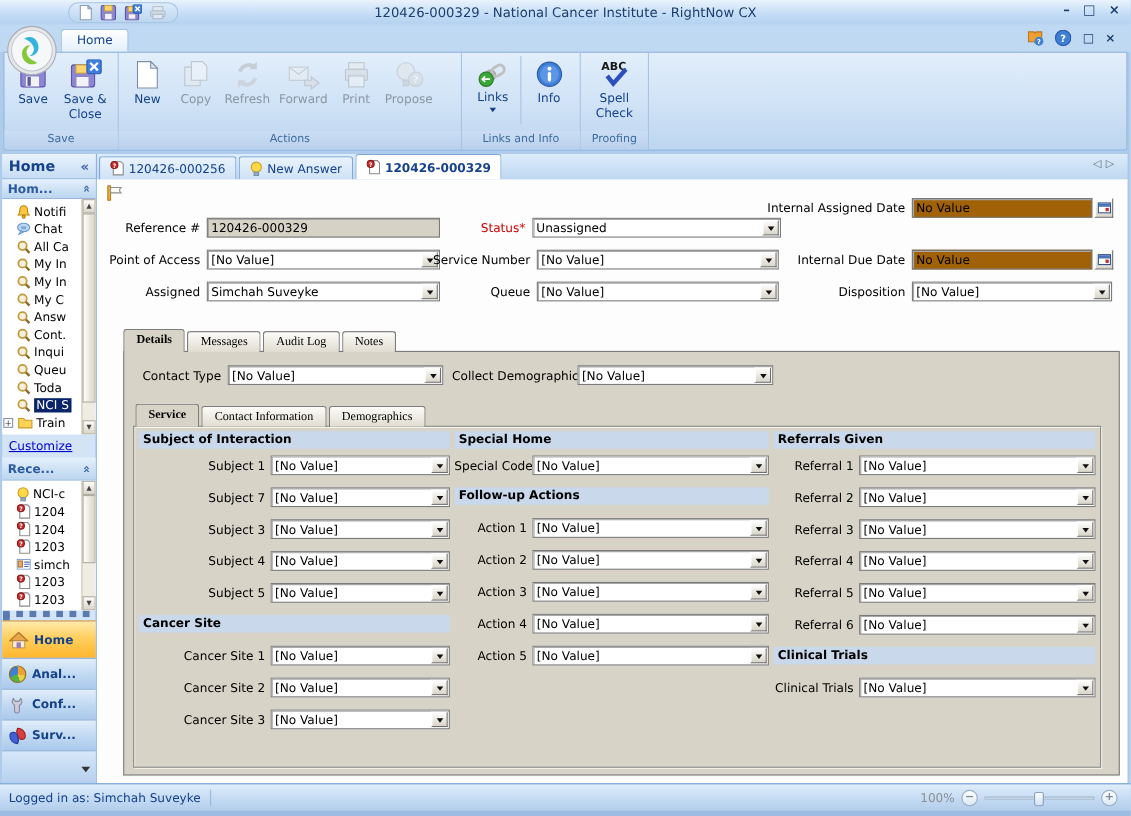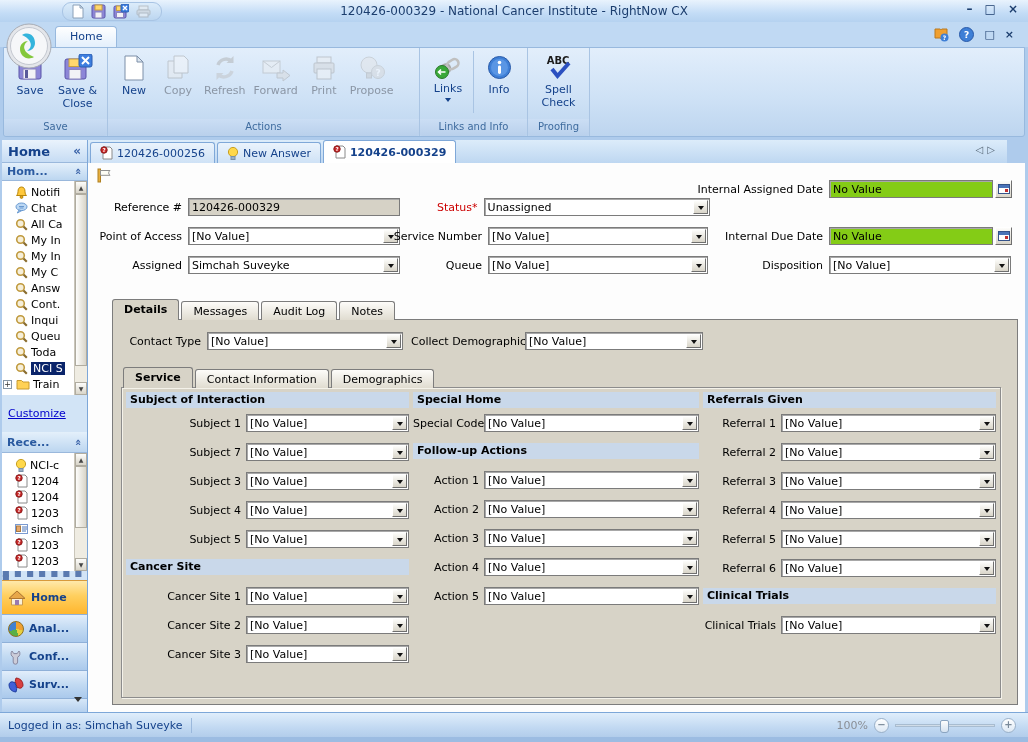--- a/index.html
+++ b/index.html
@@ -33,21 +33,21 @@
   .rgroup-body { flex:1; display:flex; align-items:flex-start; padding:3px 4px 0; }
   .rgroup-label { height:17px; text-align:center; color:#3e6b9e; font-size:10px;
     background:linear-gradient(#cbdef4,#b9d0ec); border-radius:0 0 3px 3px; padding-top:2px;}
   .rbtn { display:flex; flex-direction:column; align-items:center; min-width:44px; height:66px;
     padding:3px 4px 0; color:#15428b; border-radius:3px; text-align:center; line-height:1.15; }
   .rbtn .lbl { margin-top:3px; }
   .rbtn.disabled { color:#8b96a5; }
   .rbtn.disabled svg { opacity:.45; filter:grayscale(100%); }
   .dd-caret { margin-top:2px; width:0; height:0; border:3px solid transparent; border-top:4px solid #15428b; }
   
-  .ws-tabs { position:absolute; left:88px; right:21px; top:140px; height:23px;
+  .ws-tabs { position:absolute; left:88px; right:3px; top:140px; height:23px;
     background:linear-gradient(#dcecfa,#bed7f1); display:flex; align-items:flex-end; padding-left:2px; }
   .ws-tab { display:flex; align-items:center; gap:4px; height:21px; padding:0 9px;
     border:1px solid #7fa8d8; border-bottom:none; border-radius:3px 3px 0 0;
     background:linear-gradient(#eaf3fc,#cfe2f6); color:#15428b; margin-right:2px; white-space:nowrap; }
   .ws-tab.active { background:#ffffff; font-weight:bold; height:23px; }
   .ws-nav { position:absolute; right:8px; top:4px; color:#5a6a7a; font-size:10px; letter-spacing:4px;}
   
   .sidebar { position:absolute; left:2px; top:140px; width:86px; height:572px; background:#d2e4f6;
     display:flex; flex-direction:column; border-right:1px solid #7da7d8; }
   .sb-header { height:23px; display:flex; align-items:center; justify-content:space-between; padding:0 6px;
@@ -57,21 +57,21 @@
   .chev-up { display:inline-block; transform:rotate(90deg); font-weight:bold; color:#3a62a8; }
   .sb-list { background:#fff; position:relative; overflow:hidden; }
   .sb-item { height:16px; display:flex; align-items:center; gap:3px; padding-left:13px; white-space:nowrap; overflow:hidden; }
   .sb-item .sb-label.sel { background:#0a246a; color:#fff; padding:0 2px; }
   .expander { width:9px; height:9px; border:1px solid #8898a8; background:#fff; font-size:8px; line-height:7px;
     text-align:center; color:#333; margin-left:-12px; margin-right:1px; flex:none;}
   .vscroll { position:absolute; right:0; top:0; bottom:0; width:13px; background:#efece2; border-left:1px solid #cac6ba; }
   .vs-btn { position:absolute; left:0; right:0; height:13px; background:linear-gradient(#fdfdfb,#d9d5c9);
     border:1px solid #b0aca0; font-size:6px; display:flex; align-items:center; justify-content:center; color:#444; }
   .vs-thumb { position:absolute; left:0; right:0; background:linear-gradient(90deg,#fdfdfb,#d9d5c9); border:1px solid #b0aca0; }
-  .sb-customize { height:37px; display:flex; align-items:center; padding-left:6px;text-align:center; }
+  .sb-customize { height:21px; display:flex; align-items:center; padding-left:6px;text-align:center; }
   .sb-customize a { color:#0000cc; text-decoration:underline; cursor:pointer; }
   .splitter { height:9px; display:flex; align-items:center; justify-content:center; color:#5a7ab0;
     font-size:8px; letter-spacing:1px; line-height:4px; overflow:hidden;}
   .sb-btn { height:28px; display:flex; align-items:center; gap:5px; padding-left:6px; font-weight:bold;
     color:#15428b; background:linear-gradient(#e2eefb,#c2daf2 50%,#aac9ec); border-top:1px solid #8fb0d8; white-space:nowrap; overflow:hidden;}
   .sb-btn.home { height:34px; background:linear-gradient(#ffe9ab,#ffcf5e 45%,#ffb62e); border-top:1px solid #d89a3c; }
   .sb-more { flex:1; background:linear-gradient(#d6e7f8,#b5d0ee); border-top:1px solid #8fb0d8; position:relative; }
   .sb-more .caret { position:absolute; right:5px; bottom:6px; width:0; height:0; border:4px solid transparent; border-top:5px solid #333; }
   .ic-pie { width:16px; height:16px; border-radius:50%; border:1px solid #907020; flex:none;
     background:conic-gradient(#f0a030 0 100deg,#e8d040 100deg 160deg,#58b048 160deg 250deg,#4080d0 250deg 360deg); }
@@ -80,31 +80,31 @@
   .flag { position:absolute; left:7px; top:4px; }
   .ffield { position:absolute; display:flex; align-items:center; height:18px; }
   .flabel { text-align:right; padding-right:6px; white-space:nowrap; }
   .red { color:#cc0000; }
   .combo { display:flex; align-items:stretch; height:18px; background:#fff;
     border:1px solid #7b7b7b; box-shadow:inset 1px 1px 0 #a8a8a8; }
   .combo .txt { flex:1; padding:2px 3px 0; white-space:nowrap; overflow:hidden; }
   .combo .btn { width:15px; margin:1px; background:linear-gradient(#fdfdfb,#d9d5c9);
     border:1px solid; border-color:#fff #6f6f6f #6f6f6f #fff; display:flex; align-items:center; justify-content:center; }
   .combo .btn::after { content:""; width:0; height:0; border:3px solid transparent; border-top:4px solid #111; margin-top:4px; }
-  .tbox { height:18px; background:#84cc16; border:1px solid #7b7b7b; box-shadow:inset 1px 1px 0 #a8a8a8; padding:2px 3px 0; white-space:nowrap; overflow:hidden;}
+  .tbox { height:18px; background:#a16207; border:1px solid #7b7b7b; box-shadow:inset 1px 1px 0 #a8a8a8; padding:2px 3px 0; white-space:nowrap; overflow:hidden;}
   .tbox.ro { background:#d6d2c6; }
   .calbtn { width:17px; height:18px; margin-left:2px; background:linear-gradient(#fdfdfb,#d9d5c9);
     border:1px solid; border-color:#fff #6f6f6f #6f6f6f #fff; display:flex; align-items:center; justify-content:center; }
   .ic-cal { width:12px; height:10px; background:#fff; border:1px solid #35538a; position:relative; }
   .ic-cal::before { content:""; position:absolute; left:0; right:0; top:0; height:3px; background:#4a74b8; }
   .ic-cal::after { content:""; position:absolute; right:1px; bottom:1px; width:3px; height:3px; background:#c03030; }
   
   .ctabs { position:absolute; display:flex; align-items:flex-end; }
   .ctab { height:19px; padding:3px 11px 0; border:1px solid #7c7c7c; border-bottom:none;
-    border-radius:3px 3px 0 0; background:linear-gradient(#fdfcf9,#e0dcd0); margin-right:2px; white-space:nowrap; }
+    border-radius:3px 3px 0 0; background:linear-gradient(#fdfcf9,#e0dcd0); margin-right:2px; white-space:nowrap;font-family:Liberation Serif, serif; }
   .ctab.active { background:#d7d3c7; font-weight:bold; height:21px; position:relative; z-index:3; }
   .details-page { position:absolute; left:24px; top:156px; width:906px; height:386px;
     background:#d7d3c7; border:1px solid #7c7c7c; z-index:2;}
   .service-panel { position:absolute; left:8px; top:67px; width:880px; height:311px;
     border:1px solid #8c8c8c; box-shadow:1px 1px 0 #f4f2ea inset, 1px 1px 0 #f4f2ea; background:#d7d3c7; z-index:2;
     display:grid; grid-template-columns:283px 286px 1fr; column-gap:4px; padding:0 4px; align-content:start;}
   .sec-hdr { background:#c9d8ea; font-weight:bold; padding:1px 4px; height:16px; margin:4px 0 6px; }
   .sec-hdr.hdr2 { margin:0 0 12px; }
   .frow { display:flex; align-items:center; height:18px; margin-bottom:11px; }
   .frow .fl { text-align:right; padding-right:5px; white-space:nowrap; flex:none;}

